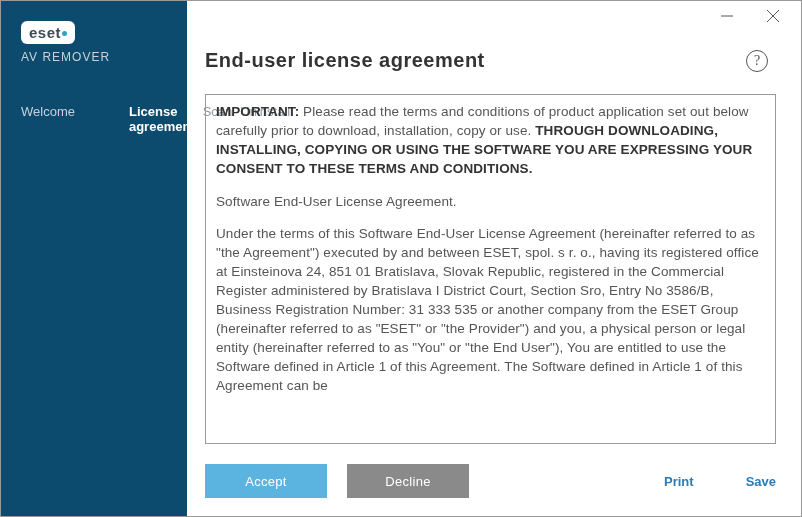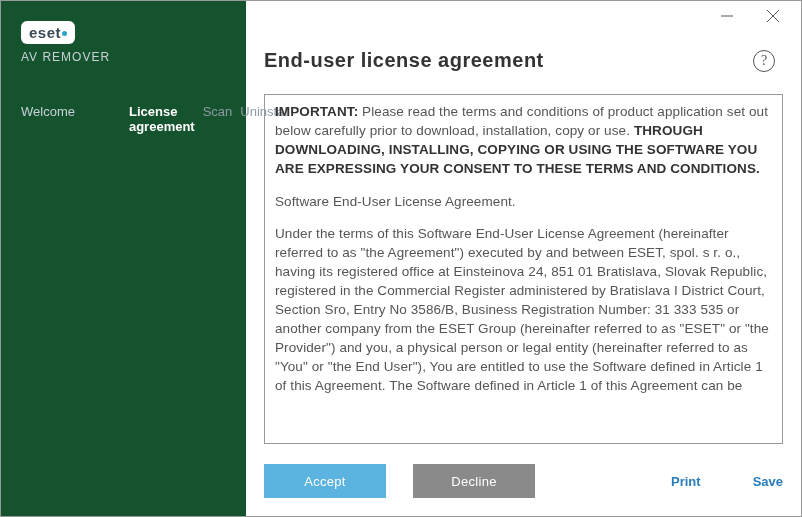--- a/index.html
+++ b/index.html
@@ -47,22 +47,22 @@
     .titlebar-btn svg {
       stroke: #555;
       stroke-width: 1;
     }
     .body {
       display: flex;
       flex: 1;
       height: 100%;
     }
     .sidebar {
-      width: 245px;
-      background: #14532d;
+      width: 186px;
+      background: #0c4a6e;
       color: #fff;
       padding: 20px 20px;
       display: flex;
       flex-direction: column;
     }
     .logo-wrap {
       margin-bottom: 40px;
     }
     .logo-badge {
       display: inline-block;
@@ -108,21 +108,21 @@
     }
     .nav-item.active {
       color: #fff;
       font-weight: bold;
       margin-left: 46px;
     }
     .main {
       flex: 1;
       display: flex;
       flex-direction: column;
-      padding: 0 0 0 0;
+      padding: 0 7px 0 0;
       border-radius: 15px;
     }
     .header {
       padding: 48px 26px 22px 18px;
       display: flex;
       align-items: center;
       justify-content: space-between;
     }
     .header-title {
       font-size: 20px;
@@ -169,21 +169,21 @@
       font-weight: bold;
       color: #333;
     }
     .license-box p {
       margin-bottom: 14px;
     }
     .footer {
       padding: 20px 18px 18px 18px;
       display: flex;
       align-items: center;
-      gap: 27px;
+      gap: 20px;
     }
     .btn {
       min-width: 122px;
       height: 34px;
       border: none;
       font-size: 13px;
       cursor: pointer;
       color: #fff;
       letter-spacing: 0.3px;
     }

